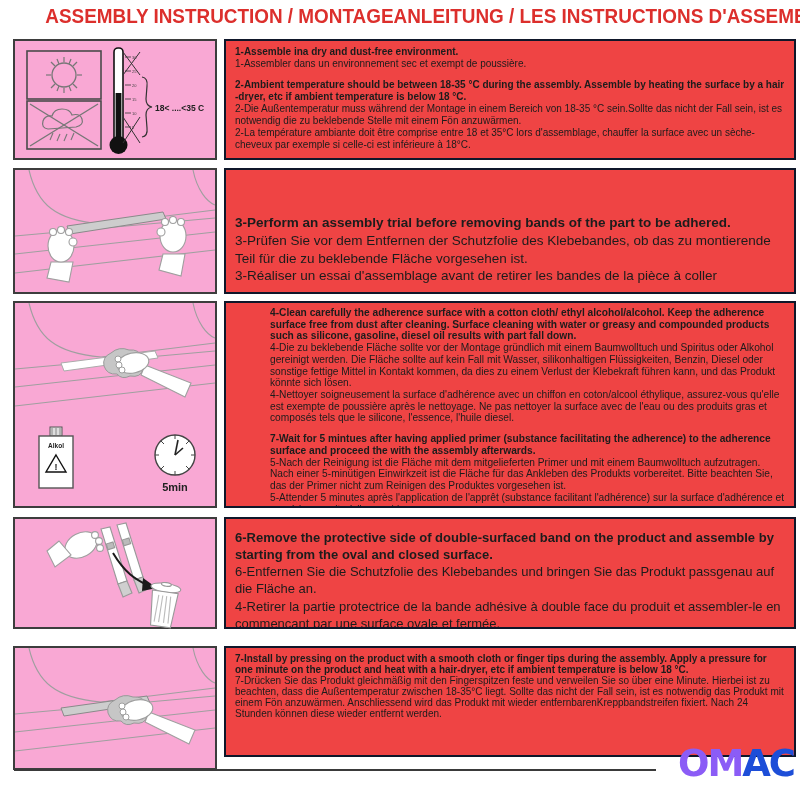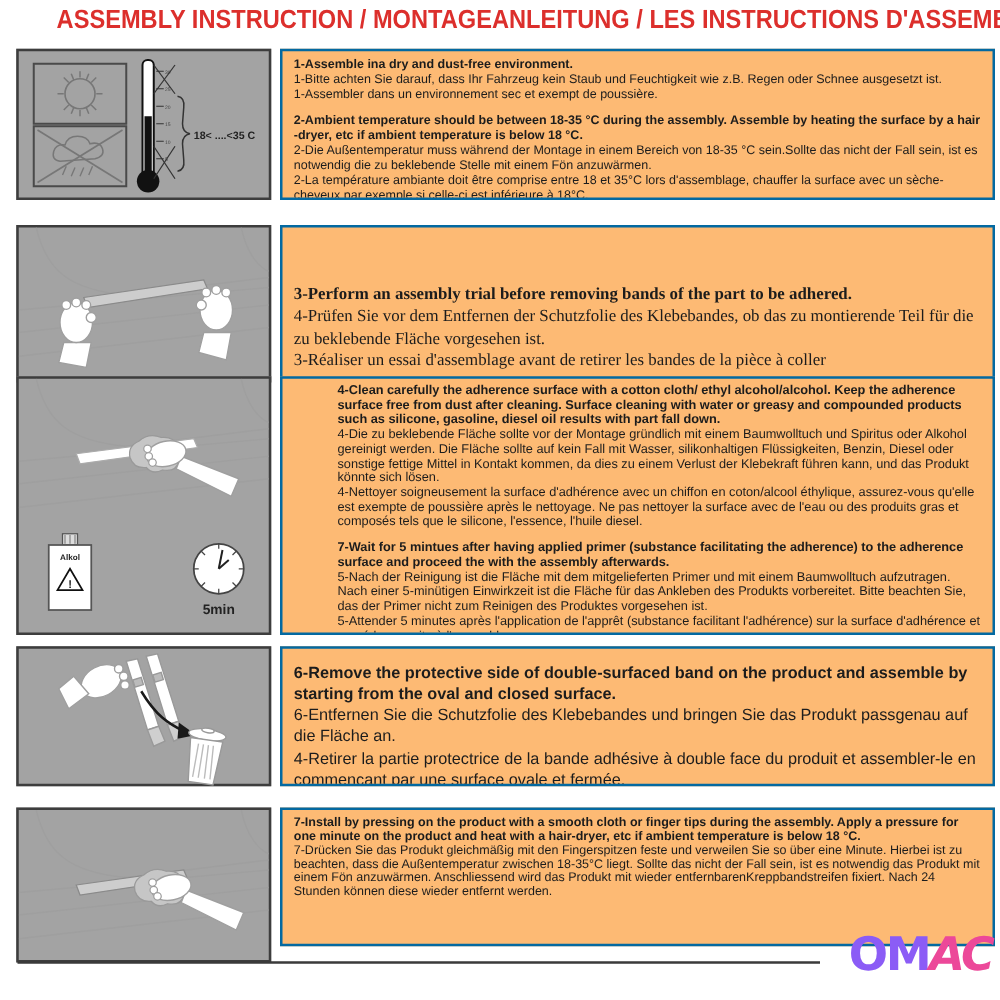--- a/index.html
+++ b/index.html
@@ -2,49 +2,49 @@
 <html><head>
 <meta charset="utf-8">
 <style>
   html,body{margin:0;padding:0;background:#fff;}
   .page{position:relative;width:800px;height:800px;background:#fff;overflow:hidden;
         font-family:"Liberation Sans",sans-serif;color:#1c1c1c;}
   .title{position:absolute;top:4px;left:0;width:800px;margin:0;text-align:center;
          font-weight:bold;font-size:21px;color:#dc2f2c;}
   .title span{display:inline-block;white-space:nowrap;transform:scaleX(0.9);transform-origin:center;}
   .row{position:absolute;left:13px;right:4px;display:flex;gap:7px;align-items:flex-start;}
-  .icon-cell{width:204px;flex:none;border:2px solid #3d3d3d;box-sizing:border-box;background:#a3a3a3;height:100%;text-align:center;}
+  .icon-cell{width:204px;flex:none;border:2px solid #3d3d3d;box-sizing:border-box;background:#f9a8d4;height:100%;text-align:center;}
   .row .icon-cell{align-self:stretch;}
-  .text-cell{flex:1;border:2px solid #0369a1;box-sizing:border-box;background:#fdba74;
+  .text-cell{flex:1;border:2px solid #0f172a;box-sizing:border-box;background:#ef4444;
              padding:5px 9px;overflow:hidden;height:100%;}
   .text-cell p{margin:0;}
   .bold{font-weight:bold;}
   .gap{margin-top:9px !important;}
   
   .r1 .text-cell p{font-size:10px;line-height:1.2;}
   .r2 .text-cell{padding-top:44px;}
   .r2 .text-cell p{font-size:13.5px;line-height:1.32;}
   .r3 .text-cell{padding-top:4px;padding-left:44px;}
   .r3 .text-cell p{font-size:10.2px;line-height:1.15;}
   .r4 .text-cell{padding-top:10px;}
   .r4 .text-cell p{font-size:13px;line-height:1.32;}
   .r5 .text-cell p{font-size:10px;line-height:1.1;}
   .r5 .text-cell{height:111px;}
   
   .r1{top:39px;height:121px;}
-  .r2{top:180px;height:126px;font-family:Liberation Serif, serif;}
+  .r2{top:168px;height:126px;}
   .r3{top:301px;height:207px;}
   .r4{top:517px;height:112px;}
   .r5{top:646px;height:124px;}
   
   .footer-line{position:absolute;left:14px;top:769px;width:642px;height:2px;background:#3a3a3a;}
   .logo{position:absolute;right:6px;top:745px;font-family:"DejaVu Sans",sans-serif;
         font-weight:bold;font-size:37px;letter-spacing:-2px;line-height:1;}
   .logo .lb{color:#8b5cf6;}
-  .logo .lr{color:#ec4899;font-style:italic;}
+  .logo .lr{color:#1d4ed8;}
   
   svg text{font-family:"Liberation Sans",sans-serif;fill:#222;}
   .lab-temp{font-size:8.5px;font-weight:bold;}
   .lab-tick{font-size:4px;fill:#444;}
   .lab-alkol{font-size:6.5px;font-weight:bold;}
   .lab-bang{font-size:9px;font-weight:bold;}
   .lab-5min{font-size:11px;font-weight:bold;}
 </style>
 </head>
 <body>
@@ -113,21 +113,20 @@
             <line x1="108" y1="76" x2="125" y2="102"></line>
               <line x1="125" y1="76" x2="108" y2="102"></line>
           </g>
           <path d="M127,36 q6,1 5,9 l-1,13 q0,7 6,8 q-6,1 -6,8 l1,13 q1,8 -5,9" fill="none" stroke="#333" stroke-width="1.2"></path>
           <text class="lab-temp" x="140" y="70">18&lt; ....&lt;35 C</text>
         </g>
       </svg>
     </div>
     <div class="text-cell">
       <p class="bold">1-Assemble ina dry and dust-free environment.</p>
-      <p>1-Bitte achten Sie darauf, dass Ihr Fahrzeug kein Staub und Feuchtigkeit wie z.B. Regen oder Schnee ausgesetzt ist.</p>
       <p>1-Assembler dans un environnement sec et exempt de poussière.</p>
       <p class="bold gap">2-Ambient temperature should be between 18-35 °C  during the assembly. Assemble by heating the surface by a hair -dryer, etc if ambient temperature is below 18 °C.</p>
       <p>2-Die Außentemperatur muss während der Montage in einem Bereich von 18-35 °C  sein.Sollte das nicht der Fall sein, ist es notwendig die zu beklebende Stelle mit einem Fön anzuwärmen.</p>
       <p>2-La température ambiante doit être comprise entre 18 et 35°C lors d'assemblage, chauffer la surface avec un sèche-cheveux par exemple si celle-ci est inférieure à 18°C.</p>
     </div>
   </section>
 
   <section class="row r2">
     <div class="icon-cell">
       <svg width="200" height="122" viewBox="0 0 200 122">
@@ -153,21 +152,21 @@
           <ellipse cx="158" cy="66" rx="13" ry="16"></ellipse>
           <circle cx="150" cy="52" r="3.5"></circle>
             <circle cx="158" cy="50" r="3.5"></circle>
             <circle cx="166" cy="52" r="3.5"></circle>
           <circle cx="146" cy="62" r="4"></circle>
         </g>
       </svg>
     </div>
     <div class="text-cell">
       <p class="bold">3-Perform an assembly trial before removing bands of the part to be adhered.</p>
-      <p>4-Prüfen Sie vor dem Entfernen der Schutzfolie des Klebebandes, ob das zu montierende Teil für die zu beklebende Fläche vorgesehen ist.</p>
+      <p>3-Prüfen Sie vor dem Entfernen der Schutzfolie des Klebebandes, ob das zu montierende Teil für die zu beklebende Fläche vorgesehen ist.</p>
       <p>3-Réaliser un essai d'assemblage avant de retirer les bandes de la pièce à coller</p>
     </div>
   </section>
 
   <section class="row r3">
     <div class="icon-cell">
       <svg width="200" height="203" viewBox="0 0 200 203">
         <g fill="none" stroke="#9f9f9f" stroke-width="1.1">
           <path d="M14,0 C22,34 40,50 86,54"></path>
           <path d="M86,54 L200,40"></path>

